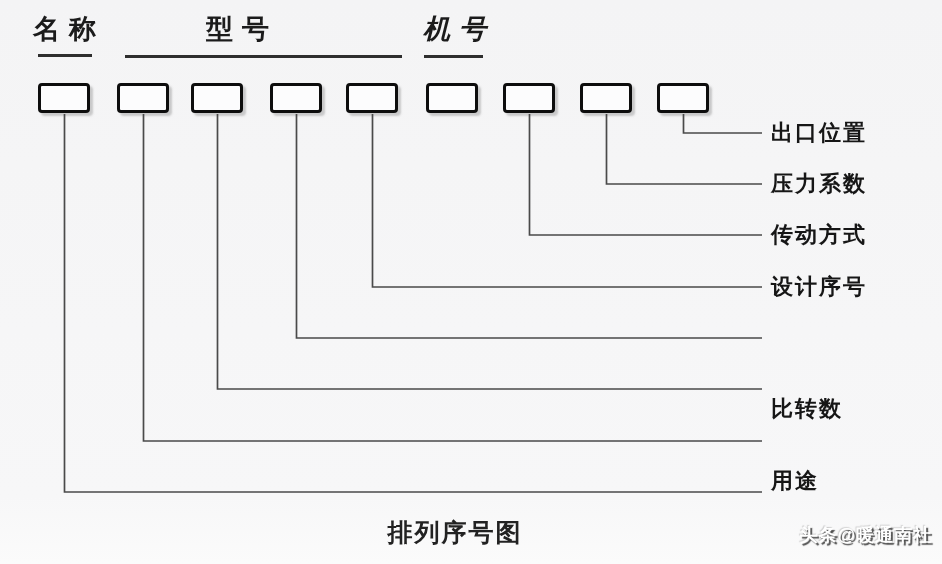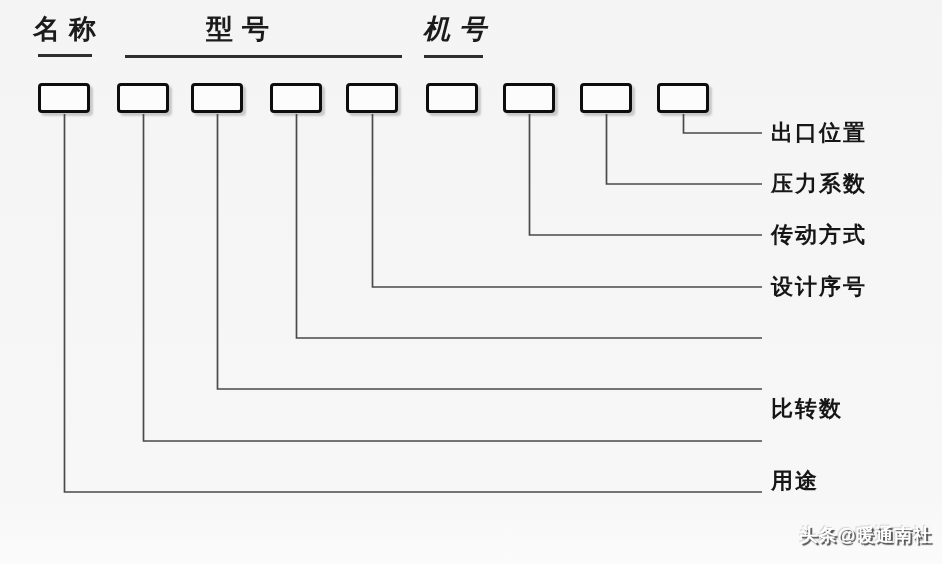--- a/index.html
+++ b/index.html
@@ -123,16 +123,17 @@
     <path d="M 64.5 114 V 492 H 762"></path>
   </svg>
 
   <div class="field-label" style="top:118px;">出口位置</div>
   <div class="field-label" style="top:169px;">压力系数</div>
   <div class="field-label" style="top:220px;">传动方式</div>
   <div class="field-label" style="top:272px;">设计序号</div>
   <div class="field-label" style="top:374px;margin-top:20px;">比转数</div>
   <div class="field-label" style="top:466px;">用途</div>
 
+  <div class="caption">排列序号图</div>
 
   <div class="watermark">头条@暖通南社</div>
 
 </div>
 
 </body></html>

